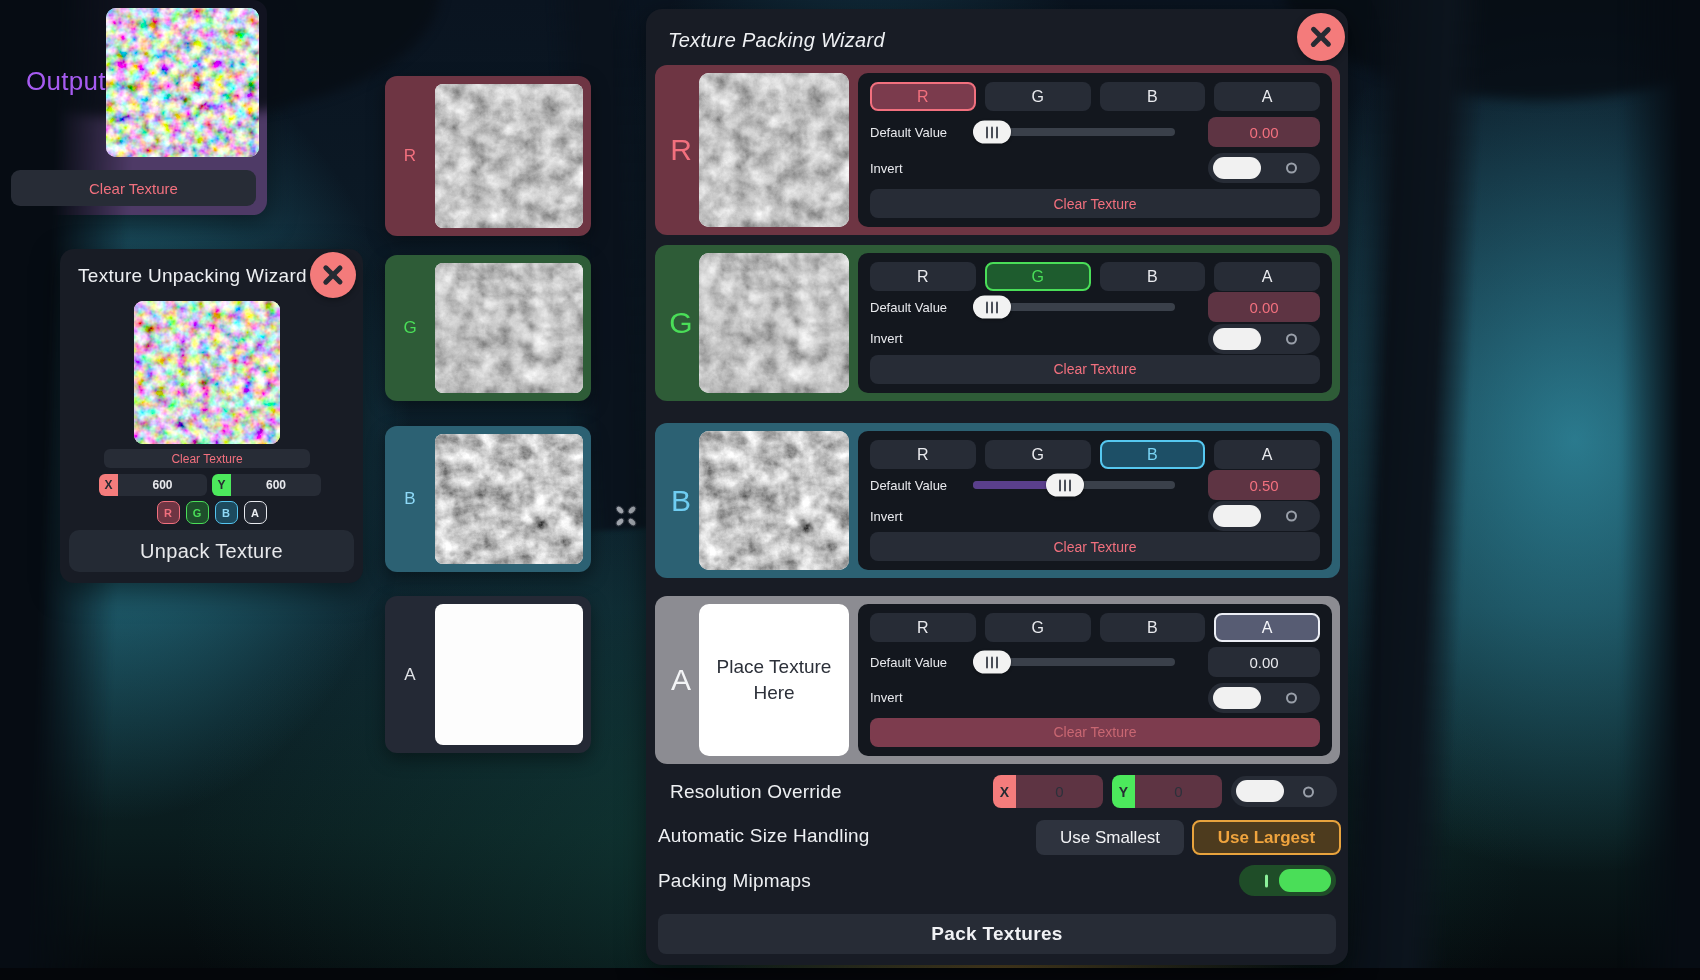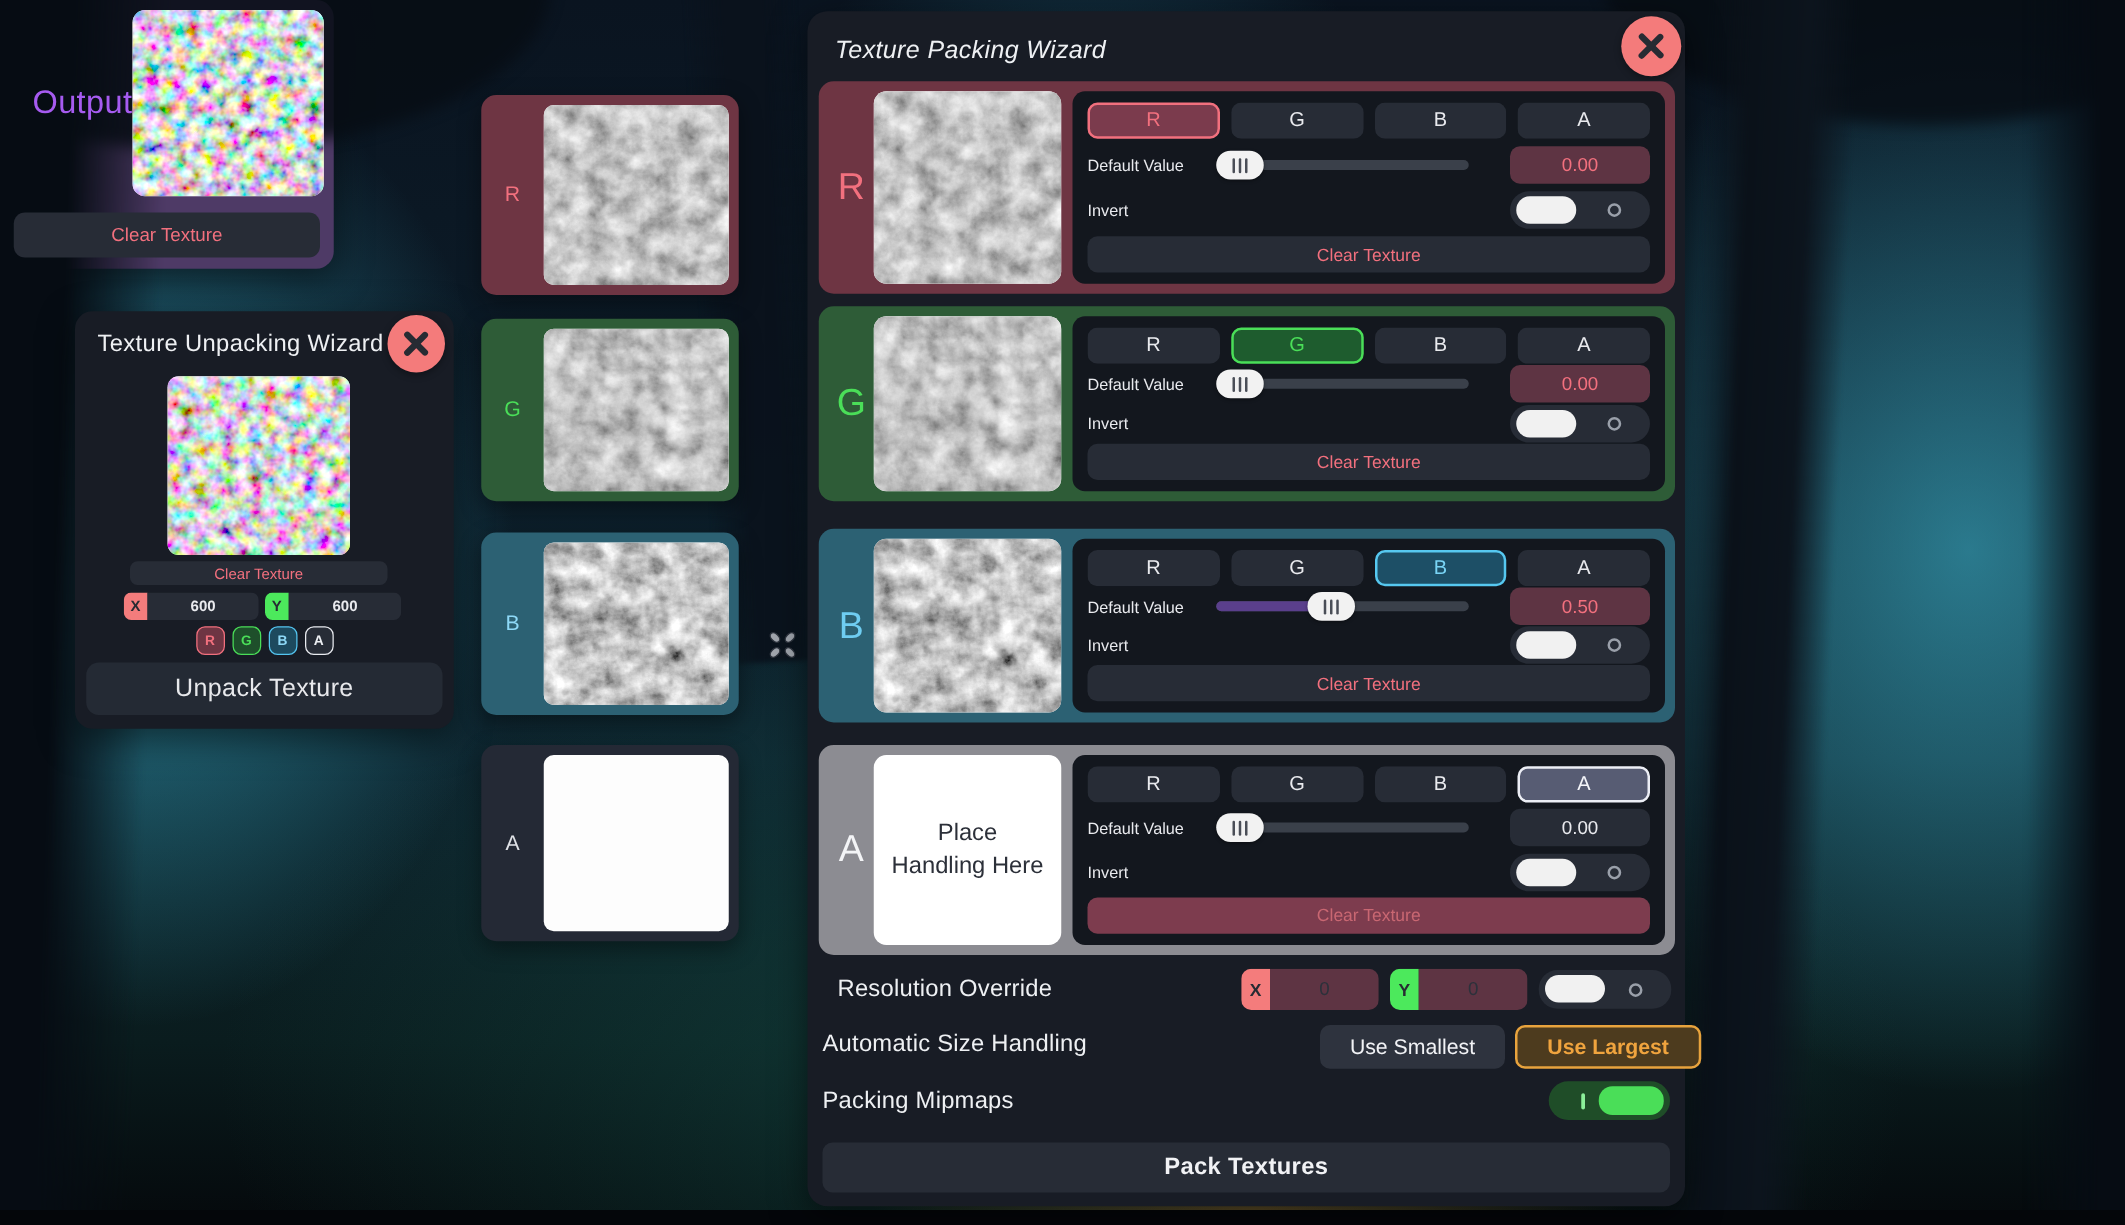--- a/index.html
+++ b/index.html
@@ -116,21 +116,21 @@
     display:flex; align-items:center; justify-content:center; }
   .clear-btn.danger { background:#7d3c4e; color:#c96772; }
 
   .opt-label { position:absolute; color:#eef0f3; font-size:19px; letter-spacing:.2px; }
   .res-group { position:absolute; height:33px; display:flex; border-radius:8px; overflow:hidden; }
   .res-chip { width:23px; display:flex; align-items:center; justify-content:center; color:#272b33; font-size:14px; font-weight:700; background:#f47c7c; }
   .res-chip.green { background:#4ce95c; }
   .res-field { flex:1; background:#5e3443; color:#2c313b; font-size:15px; display:flex; align-items:center; justify-content:center; }
   .toggle.res { position:absolute; width:106px; height:31px; }
   .size-btn { position:absolute; height:35px; border-radius:8px; background:#2e333e; color:#f1f2f5; font-size:17px;
-    display:flex; align-items:center; justify-content:center;margin-left:20px; }
+    display:flex; align-items:center; justify-content:center; }
   .size-btn.selected { background:#4d3b1e; border:2px solid #e8a33d; color:#f0a43e; font-weight:700; }
   .toggle.on { position:absolute; width:97px; height:31px; background:#1f4d28; border-radius:16px; }
   .toggle.on .knob { left:auto; right:5px; width:52px; height:23px; background:#4ade58; }
   .toggle.on .i-bar { position:absolute; left:26px; top:50%; transform:translateY(-50%); width:3px; height:13px;
     background:#8cf09a; border-radius:2px; }
   .pack-btn { position:absolute; left:12px; top:905px; width:678px; height:40px; background:#272c36; border-radius:8px;
     color:#f1f2f5; font-size:19px; font-weight:700; letter-spacing:.3px; display:flex; align-items:center; justify-content:center; }
 
   
   .output { left:1377px; top:377px; width:267px; height:215px; background:#4e3a66; border-radius:14px;
@@ -361,21 +361,21 @@
               <div class="knob"></div>
               <div class="o-ring"></div>
             </div>
         </div>
         <div class="clear-btn">Clear Texture</div>
       </div>
     </div>
 
     <div class="chan-row a">
       <div class="chan-letter">A</div>
-      <div class="placeholder">Place Handling Here</div>
+      <div class="placeholder">Place Texture Here</div>
       <div class="chan-card">
         <div class="tabs">
           <div class="tab">R</div>
           <div class="tab">G</div>
           <div class="tab">B</div>
           <div class="tab sel-a">A</div>
         </div>
         <div class="ctrl-row">
           <span class="ctrl-label">Default Value</span>
           <div class="slider pos-0">

